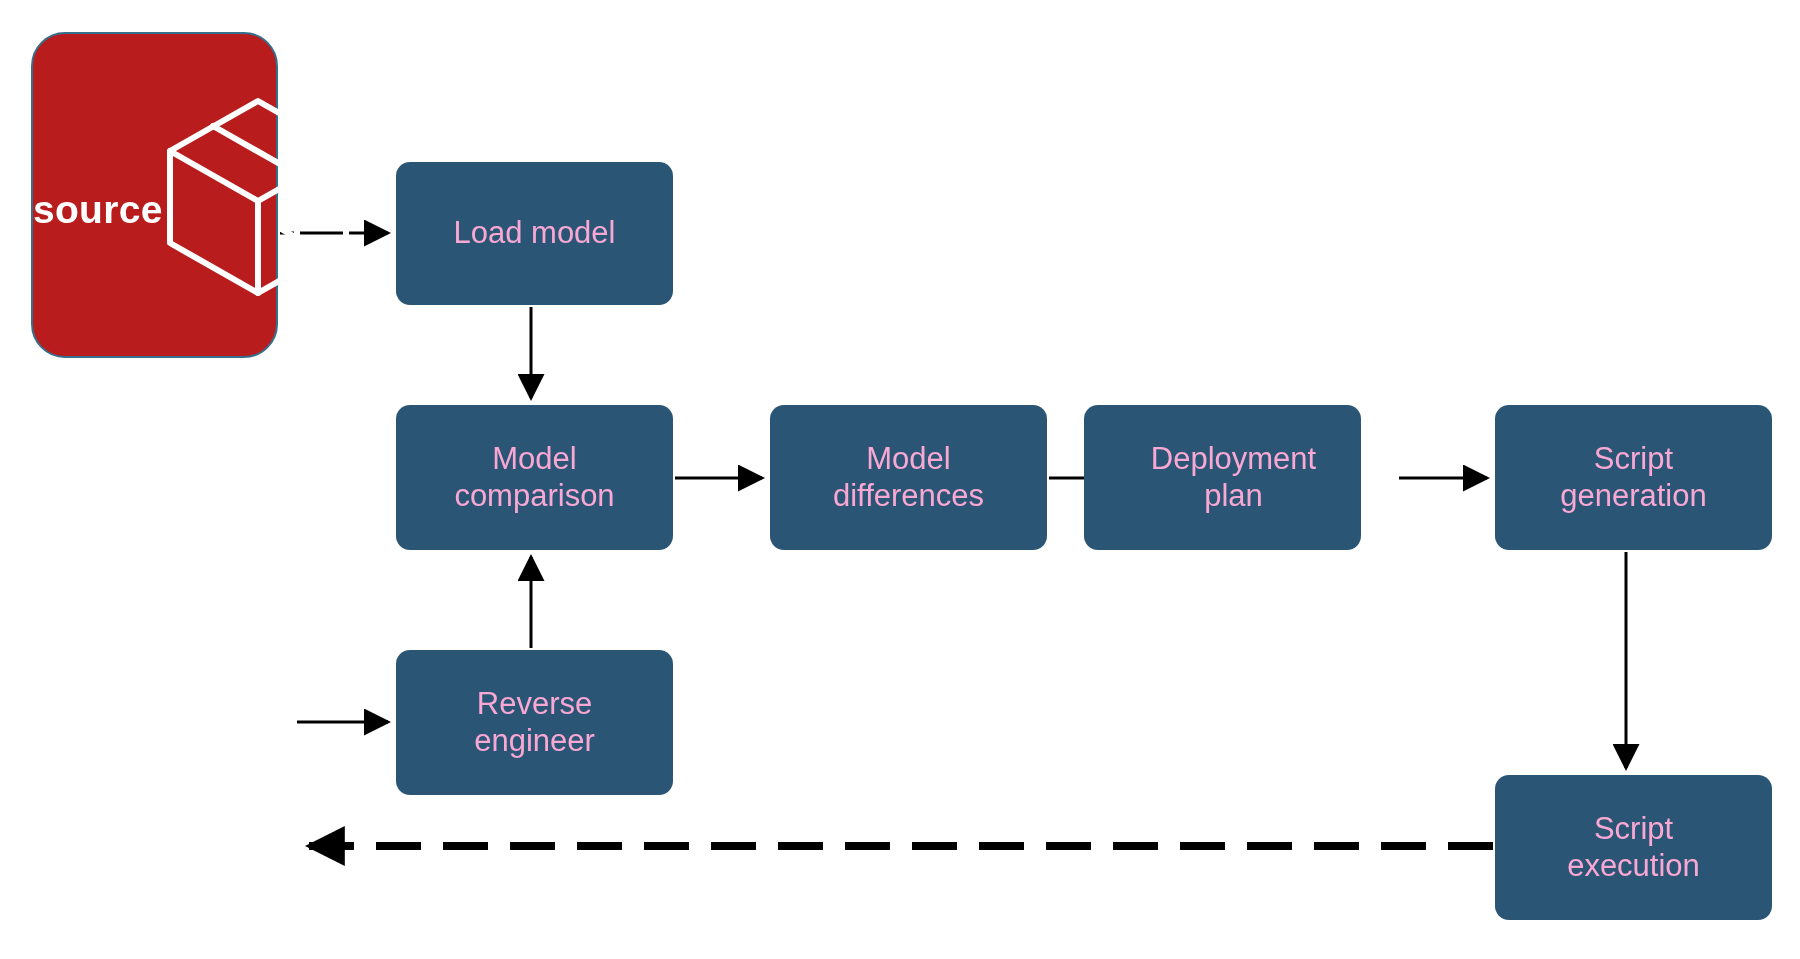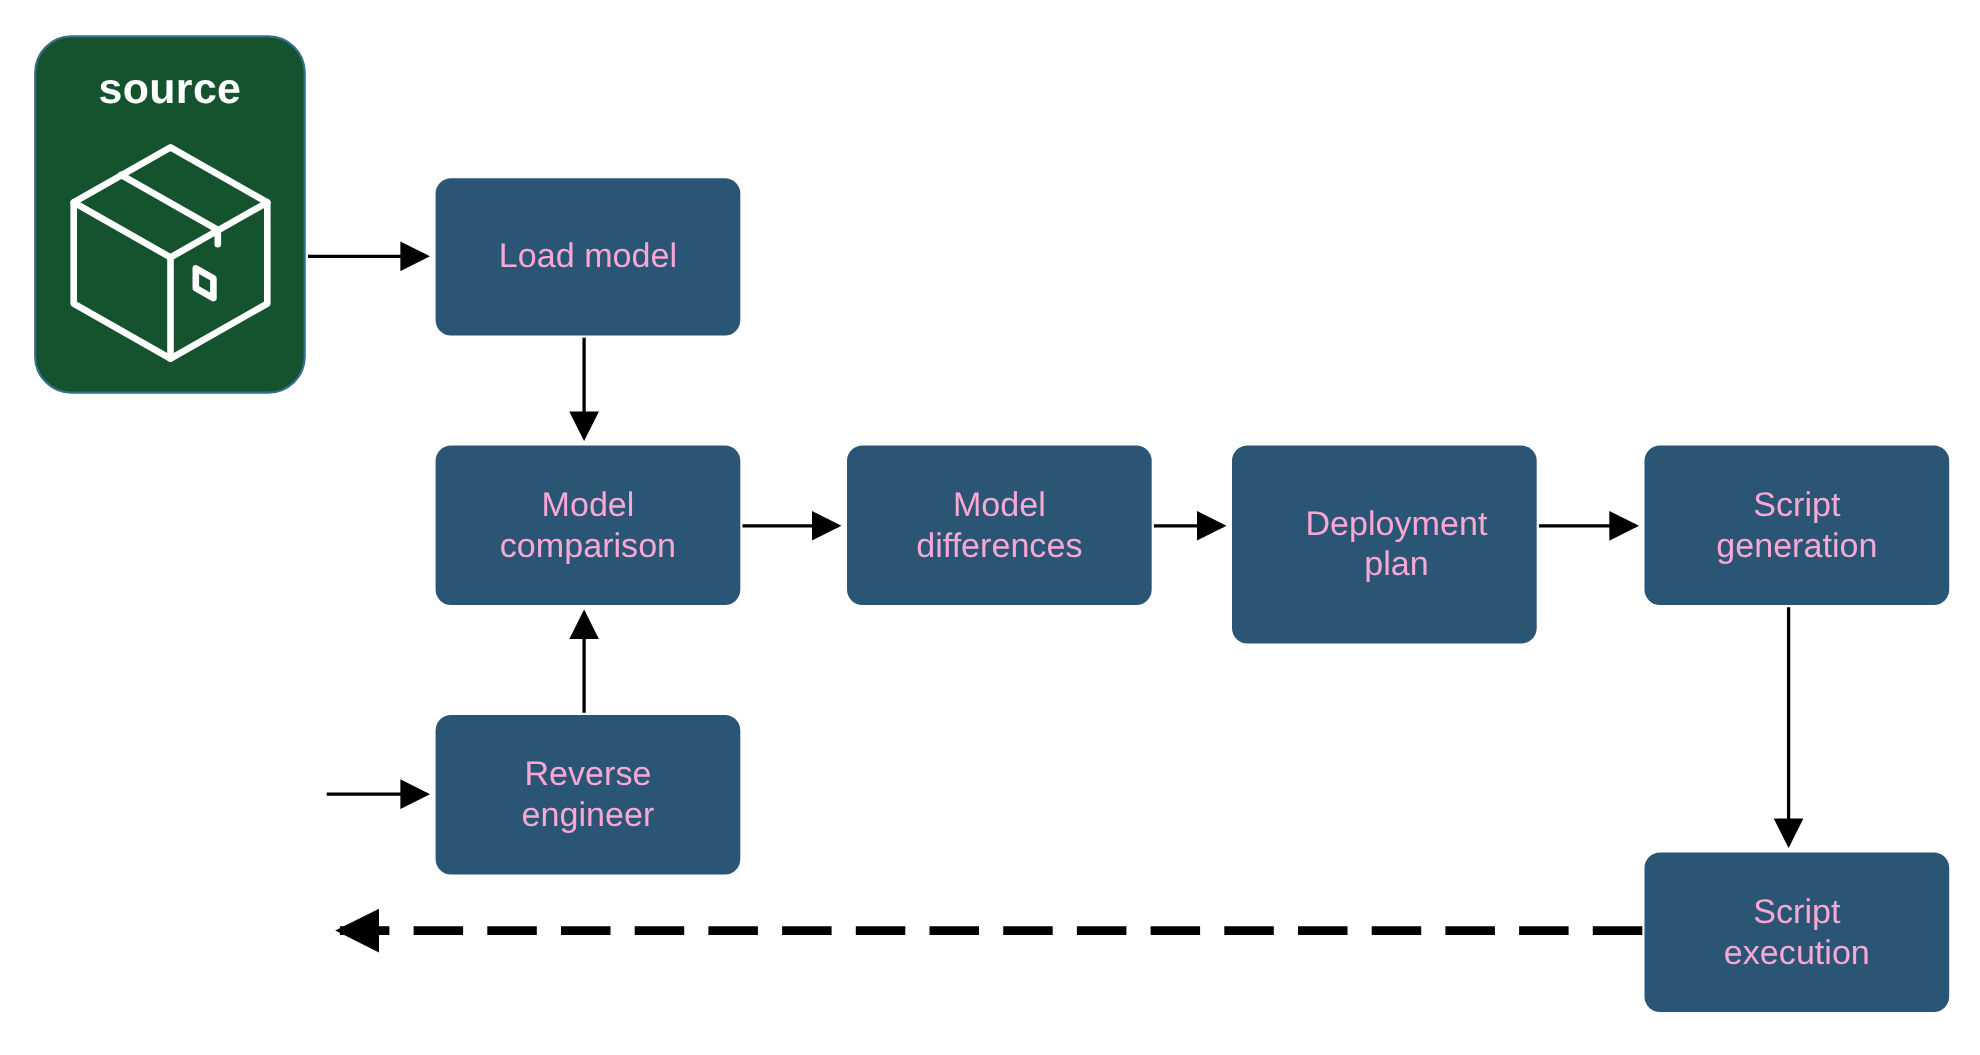--- a/index.html
+++ b/index.html
@@ -24,25 +24,25 @@
     top: 0;
     width: 1800px;
     height: 959px;
     pointer-events: none;
   }
 
   
   .endpoint {
     position: absolute;
     box-sizing: border-box;
-    background: #14532d;
+    background: #b91c1c;
     border: 2px solid #356f8c;
     border-radius: 34px;
     display: flex;
-    flex-direction: column;
+    flex-direction: row;
     align-items: center;
     z-index: 2;
   }
   .endpoint .endpoint-title {
     color: #ffffff;
     font-weight: bold;
     font-size: 39px;
     letter-spacing: 0.3px;
     line-height: 1;
     margin-top: 28px;
@@ -140,21 +140,21 @@
   <div class="node" style="left:396px; top:405px; width:277px; height:145px;">
     <span class="node-label">Model
 comparison</span>
   </div>
 
   <div class="node" style="left:770px; top:405px; width:277px; height:145px;">
     <span class="node-label">Model
 differences</span>
   </div>
 
-  <div class="node" style="left:1120px; top:405px; width:277px; height:180px;padding-left:32px;">
+  <div class="node" style="left:1084px; top:405px; width:277px; height:145px;padding-left:32px;">
     <span class="node-label">Deployment
 plan</span>
   </div>
 
   <div class="node" style="left:1495px; top:405px; width:277px; height:145px;">
     <span class="node-label">Script
 generation</span>
   </div>
 
   <div class="node" style="left:396px; top:650px; width:277px; height:145px;justify-content:center;">

